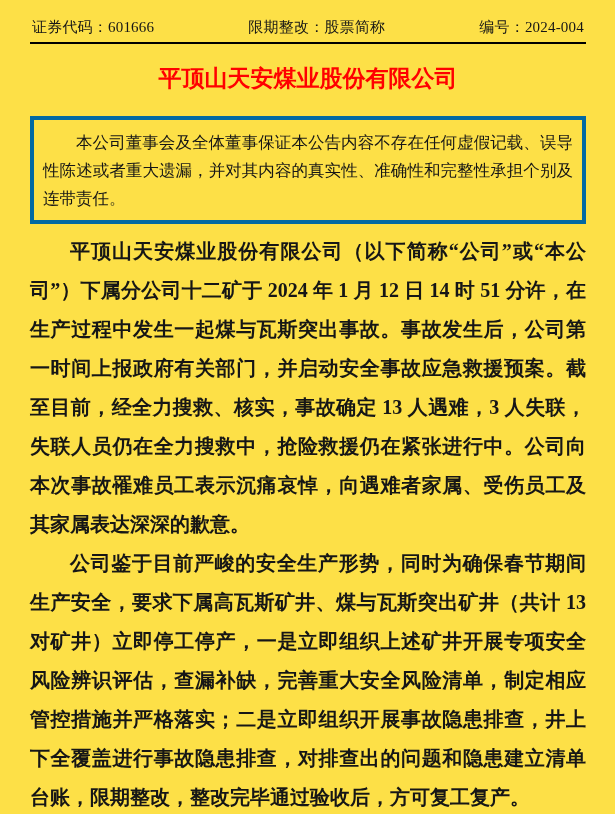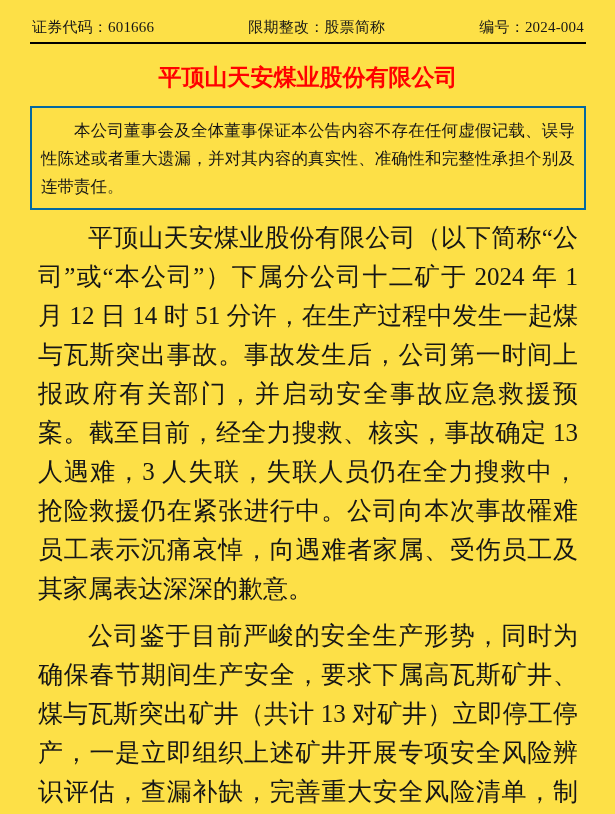--- a/index.html
+++ b/index.html
@@ -28,49 +28,50 @@
     font-size: 15px;
     letter-spacing: 0.2px;
     padding: 6px 2px 5px 2px;
     border-bottom: 2px solid #000000;
     white-space: nowrap;
   }
   .hdr-item { display: inline-block; }
   .title-line {
     margin: 0;
     text-align: center;
-    font-family: Liberation Mono, monospace;
+    font-family: Liberation Serif, serif;
     font-weight: bold;
     color: var(--title-red, #ff0000);
     font-size: 23px;
     line-height: 1.15;
   }
   .title-line.first { margin-top: 22px; }
   .title-line.second { margin-top: 14px; font-size: 22px; }
   .disclaimer-box {
-    margin-top: 14px;
-    border: 2px solid #0369a1;
+    margin-top: 24px;
+    border: 4px solid #0369a1;
     padding: 9px 9px 7px 9px;
   }
   .disclaimer {
     margin: 0;
     font-size: 16.5px;
     line-height: 28px;
     text-indent: 2em;
     text-align: justify;
     text-justify: inter-ideograph;
   }
   .body-text { margin-top: 8px; }
   .body-para {
-    margin: 8px;
-    font-size: 25px;
+    margin: 0;
+    font-size: 20px;
     line-height: 39px;
     text-indent: 2em;
     text-align: justify;
     text-justify: inter-ideograph;
+    font-weight: bold;
   }
 </style>
 </head>
 <body>
 
 <div class="page">
 
   <div class="doc-header">
     <span class="hdr-item"><span>证券代码：</span><span>601666</span></span>
     <span class="hdr-item"><span>限期整改：</span><span>股票简称</span></span>

